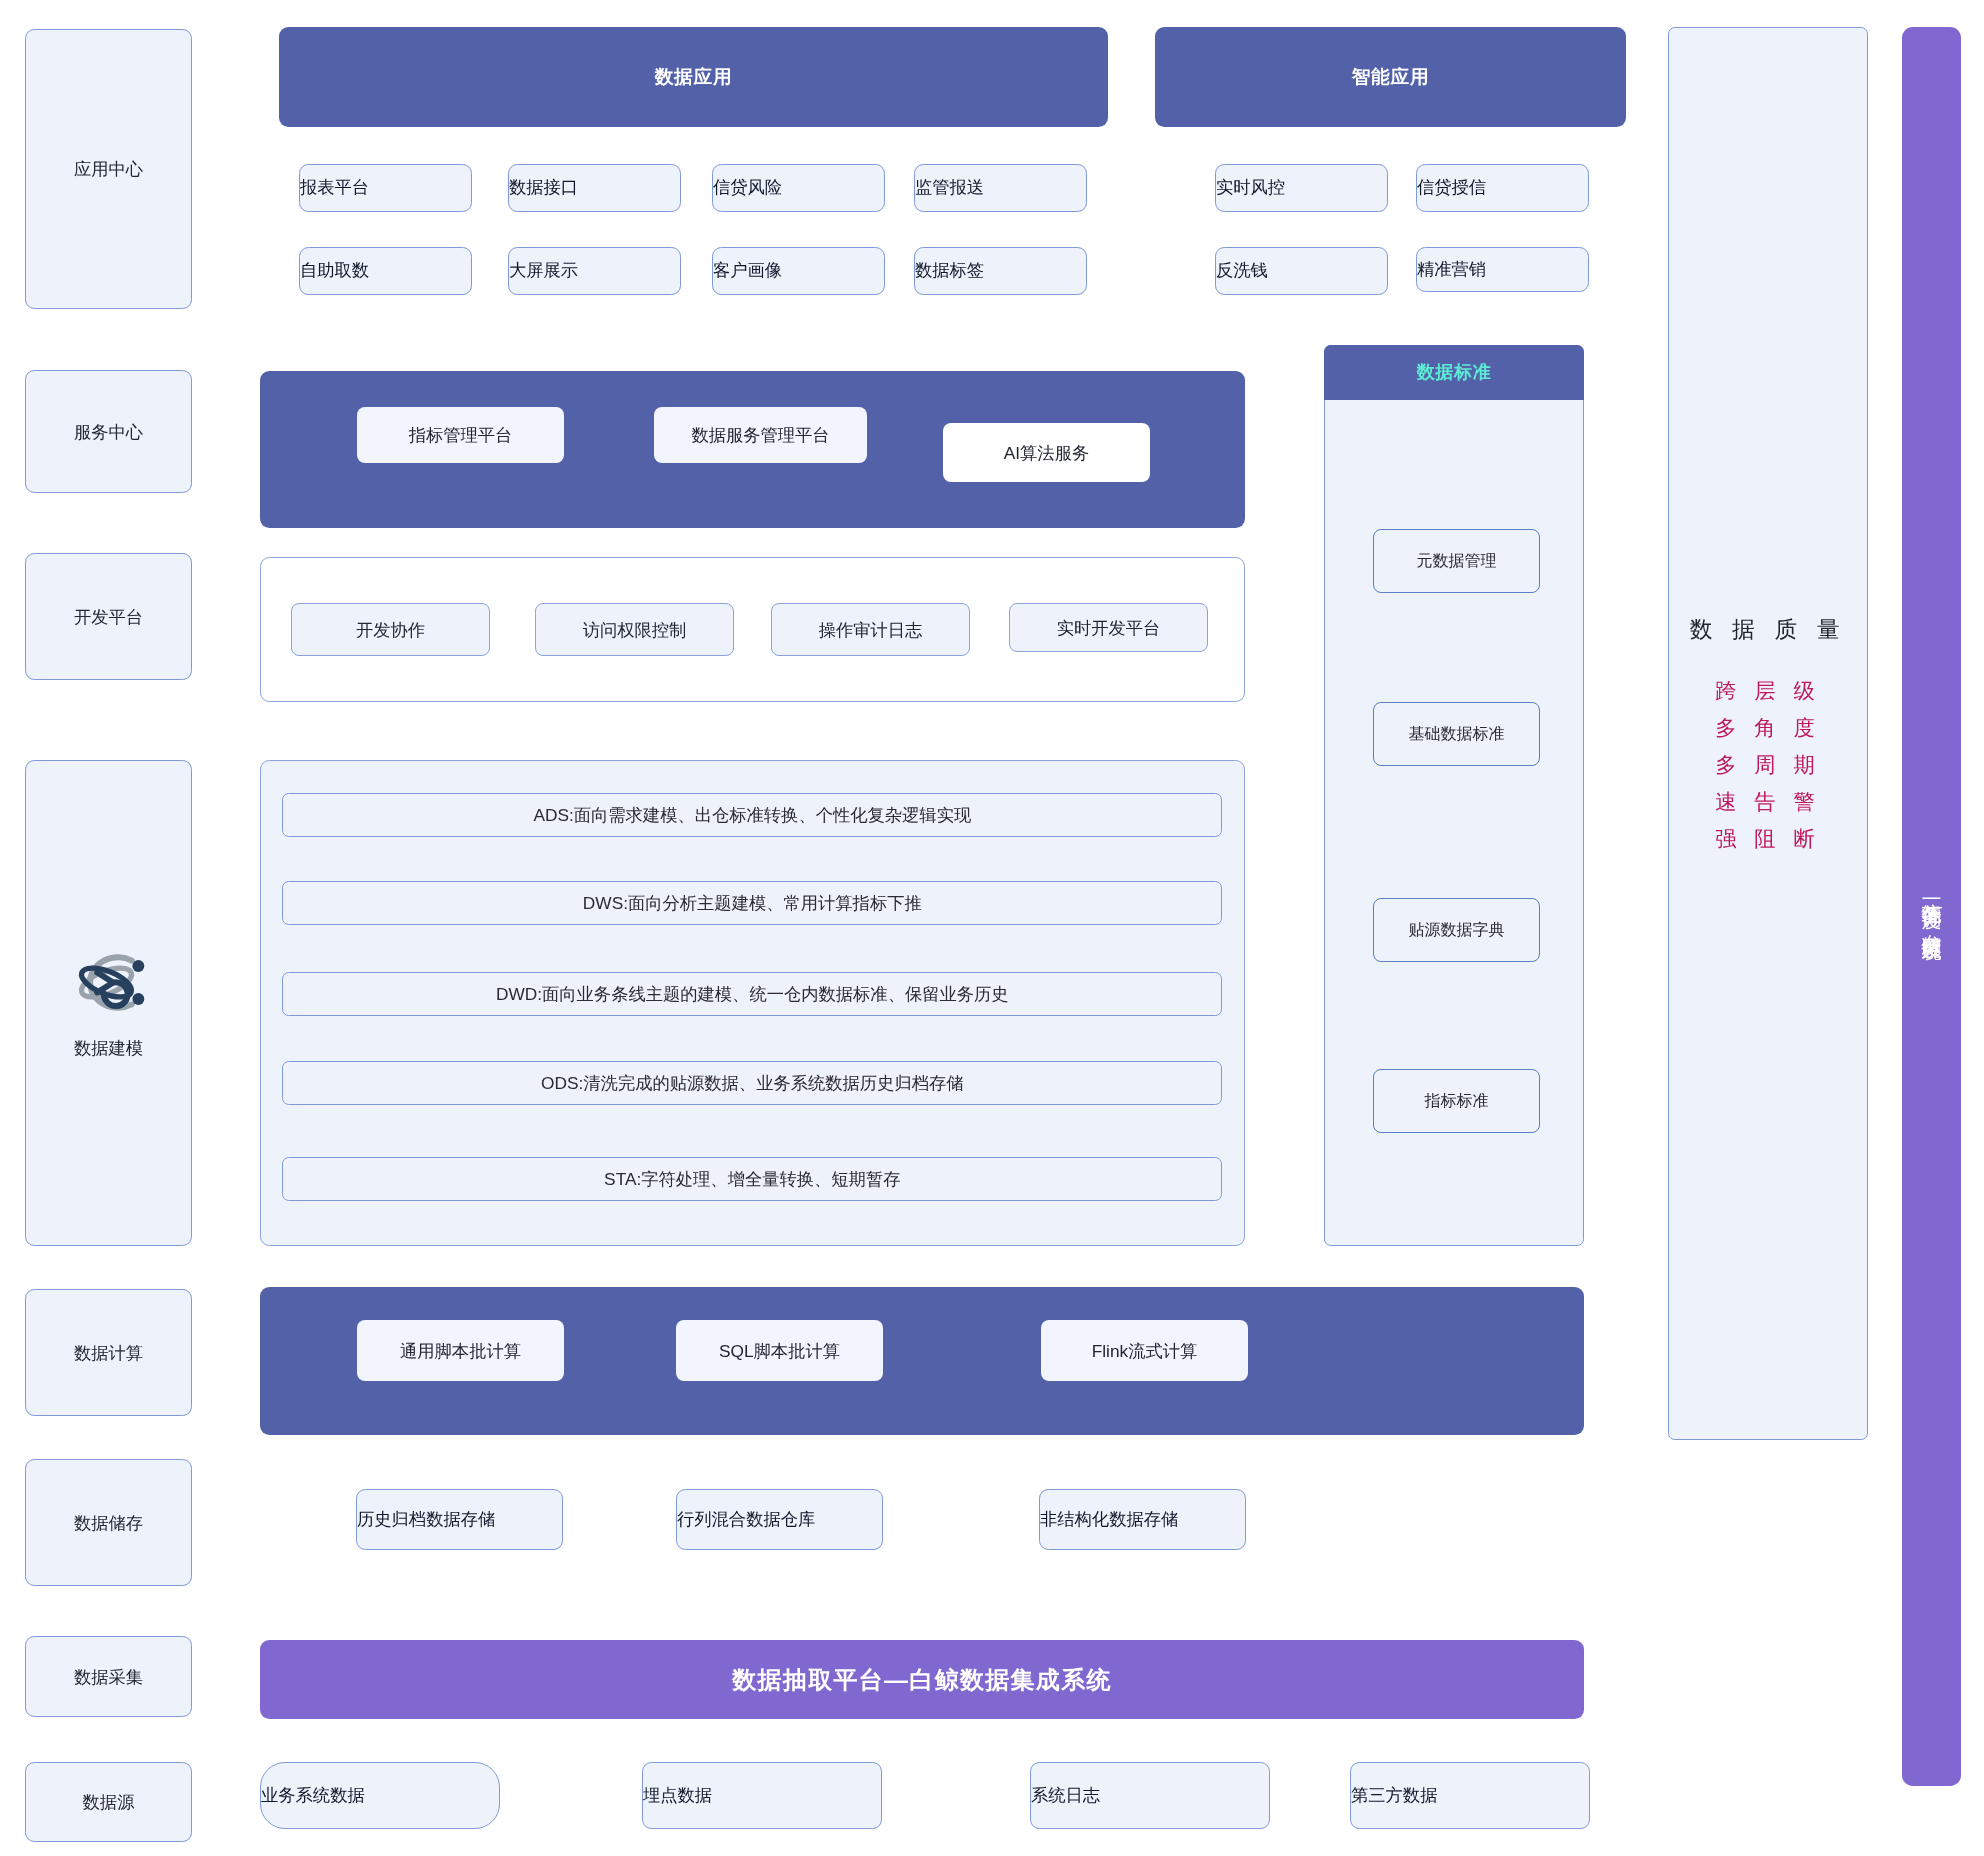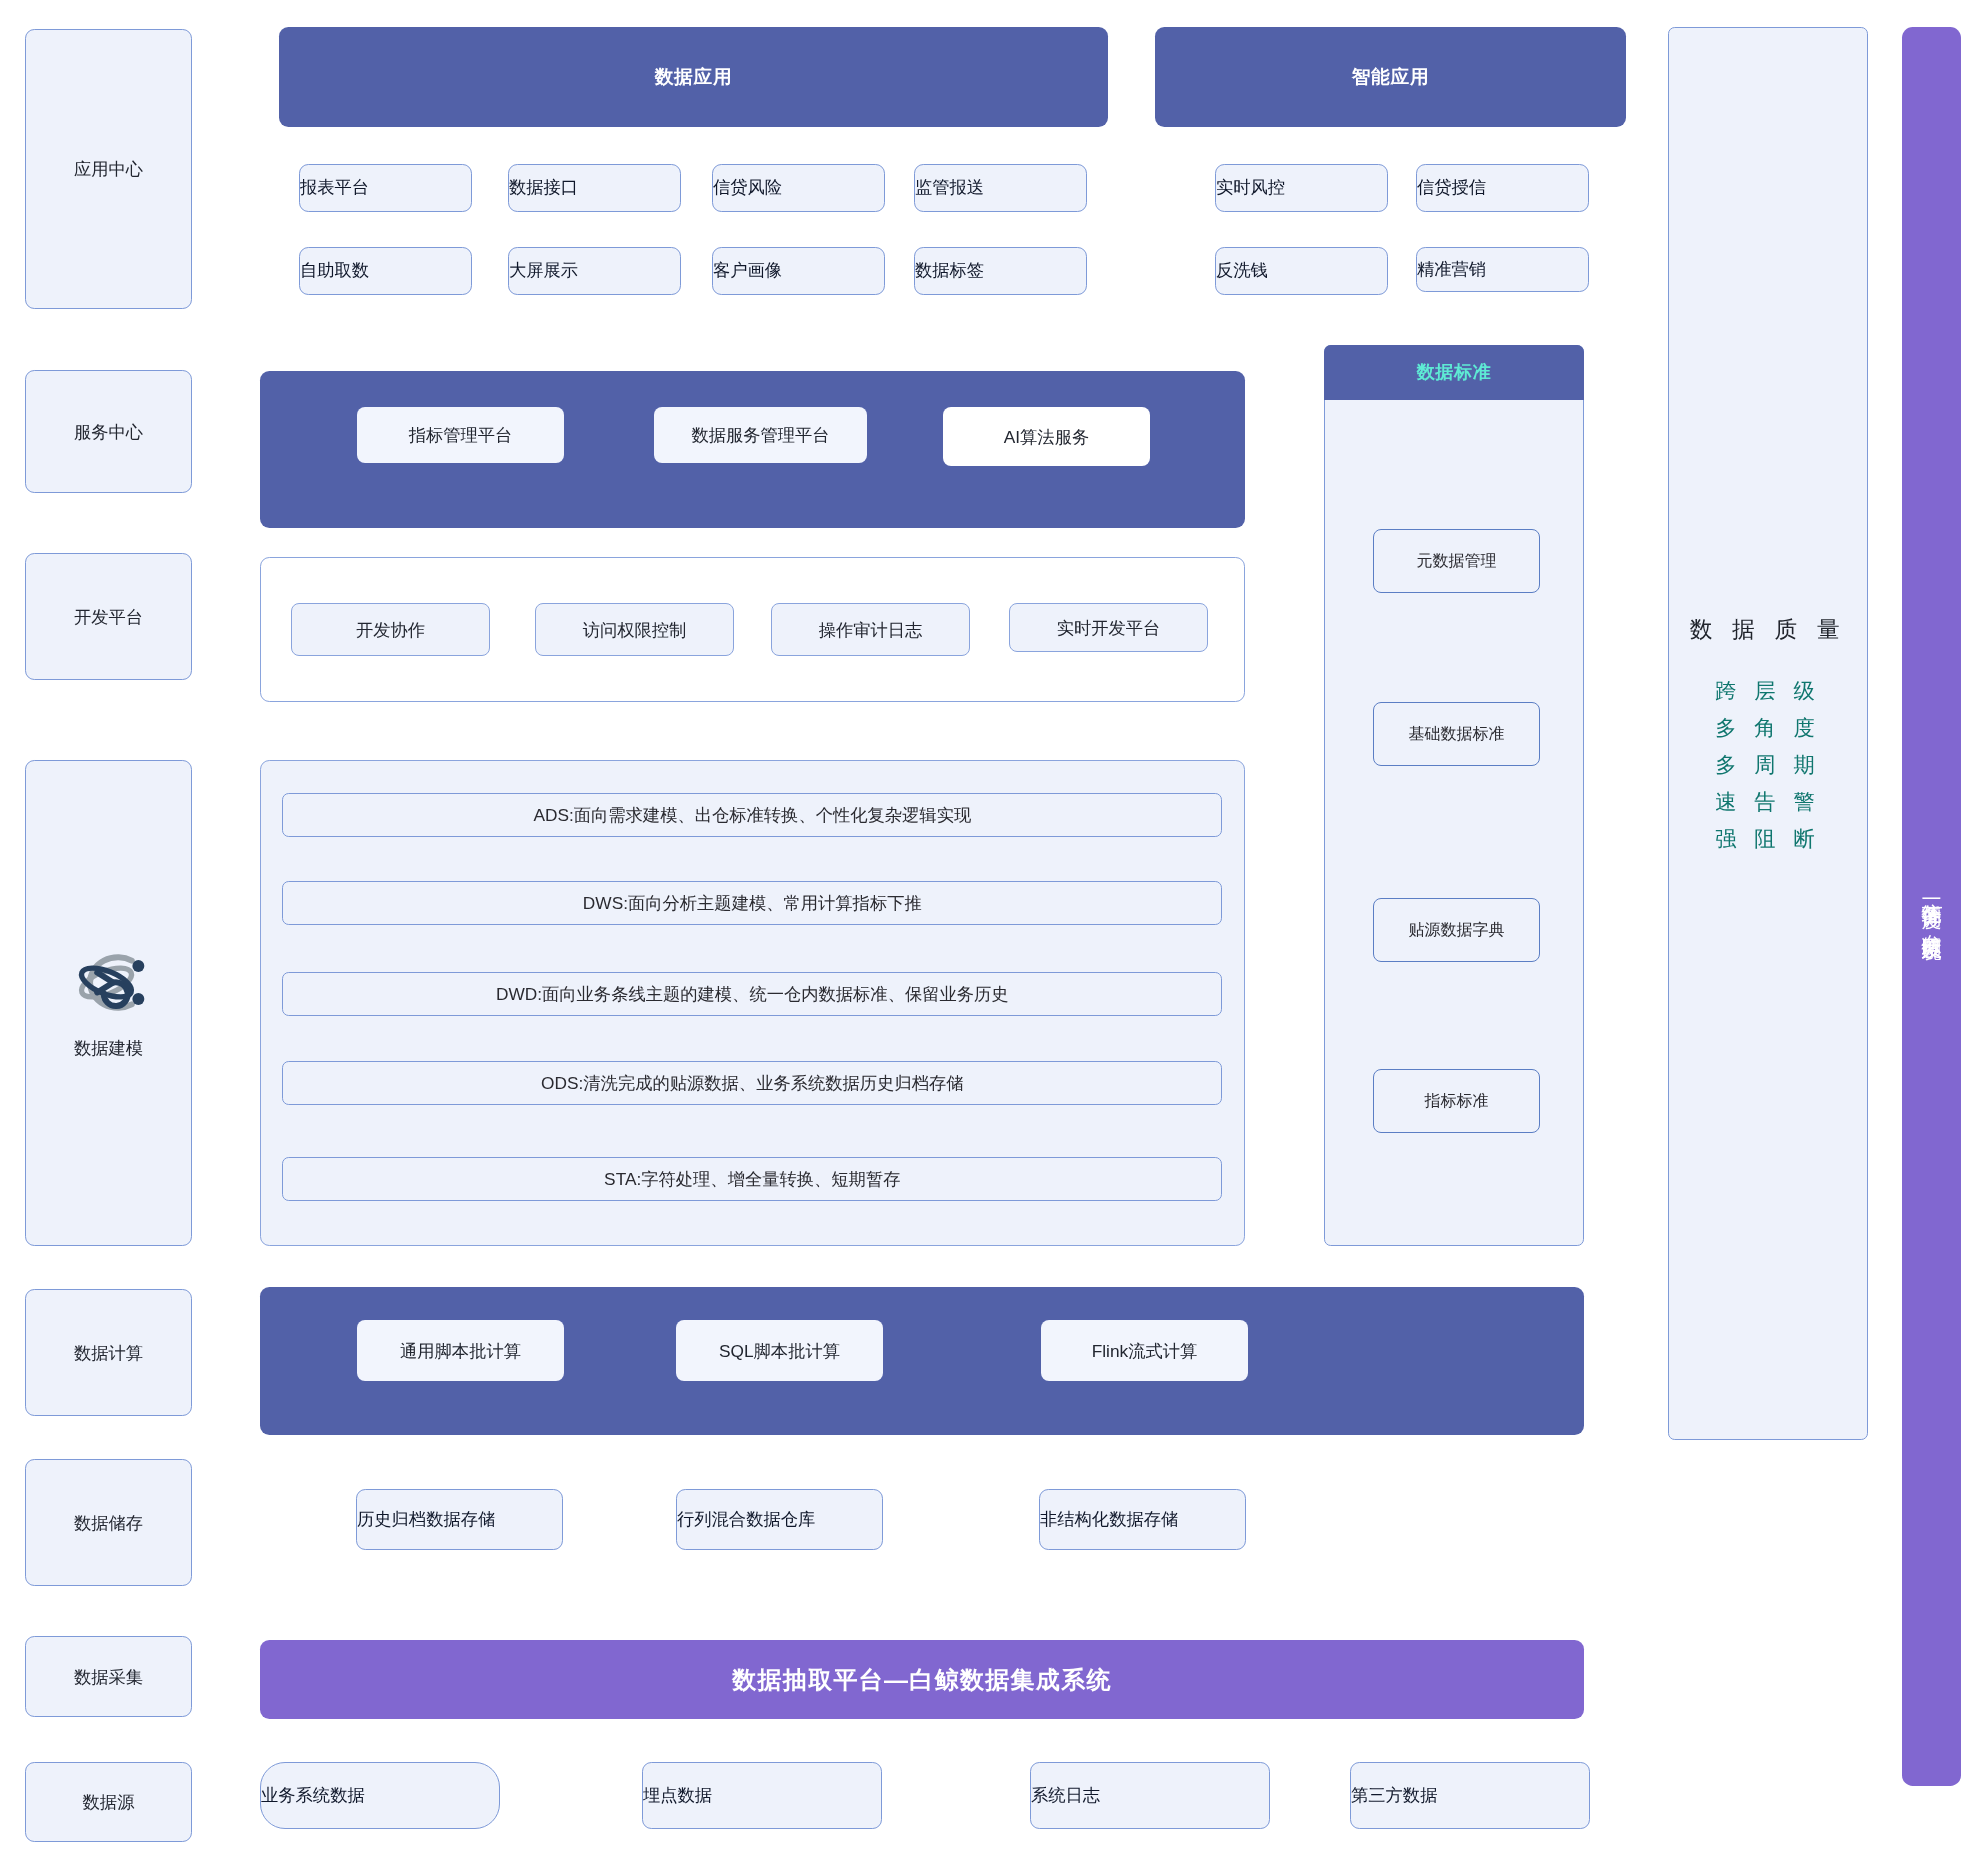--- a/index.html
+++ b/index.html
@@ -48,21 +48,21 @@
   }
   .white-tile {
     background: #f2f5fd;
     border-radius: 8px;
     display: flex; align-items: center; justify-content: center;
     text-align: center;
     font-size: 17.3px;
     color: #222630;
     position: absolute;
   }
-  .white-tile.pure { background: #ffffff; }
+  .white-tile.pure { background: #ffffff; margin-top: 16px; }
   .outline-box {             
     border: 1.3px solid #8aa4dd;
     border-radius: 9.3px;
     position: relative;
   }
   .purple-band {
     background: #8167d0;
     border-radius: 9.3px;
     display: flex; align-items: center; justify-content: center;
     color: #ffffff;
@@ -96,21 +96,21 @@
     position: absolute;
     background: #eef2fb;
     border: 1.3px solid #7e9ad8;
     border-radius: 6.7px;
     display: flex; flex-direction: column;
     align-items: center; justify-content: center;
     gap: 31px;
   }
   .q-title { font-size: 22.7px; letter-spacing: 6.7px; color: #20242c; }
   .q-lines { display: flex; flex-direction: column; gap: 8px; align-items: center; }
-  .q-line  { font-size: 21.3px; letter-spacing: 6px; color: #0f766e; }
+  .q-line  { font-size: 21.3px; letter-spacing: 6px; color: #be185d; }
 
   .std-col {
     position: absolute;
     background: #eef2fb;
     border: 1.3px solid #7e9ad8;
     border-radius: 6.7px;
   }
   .std-head {
     position: absolute; left: -1.3px; top: -1.3px;
     width: calc(100% + 2.7px);

